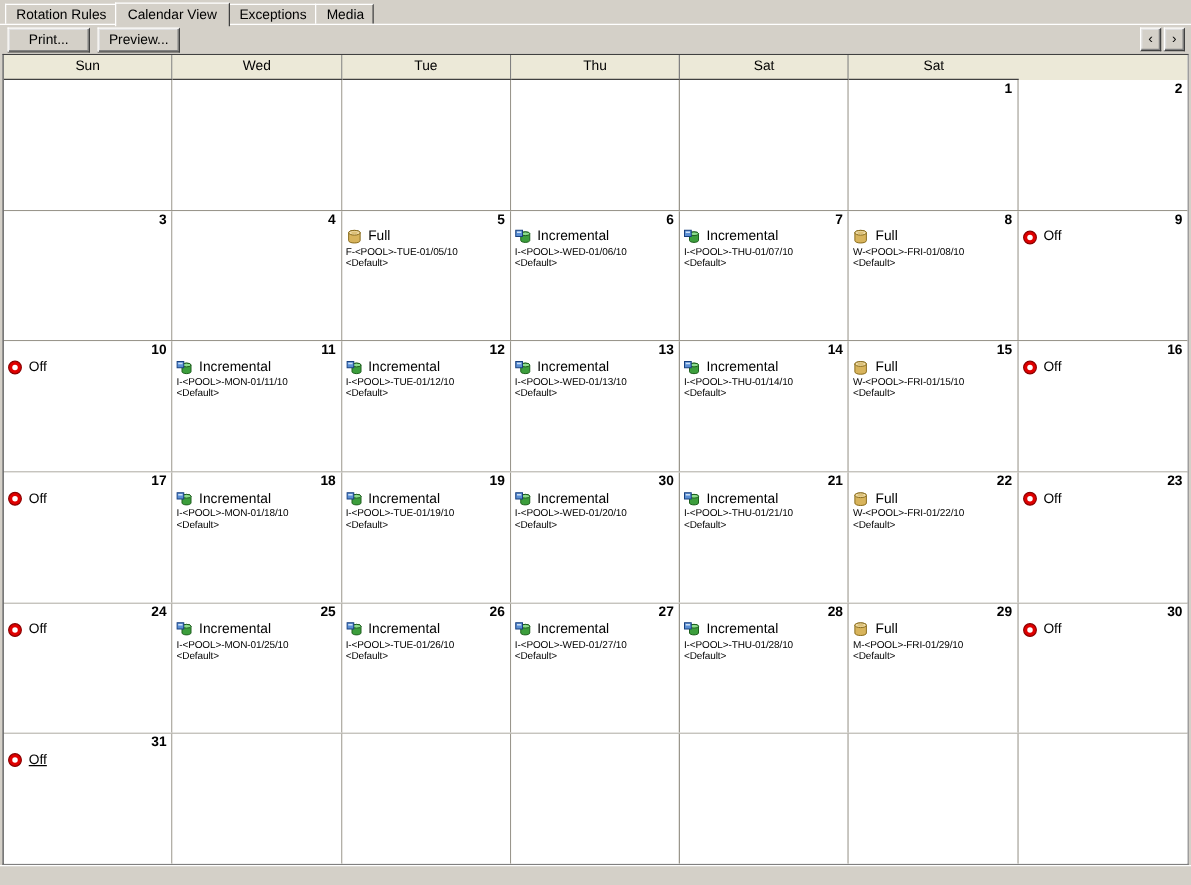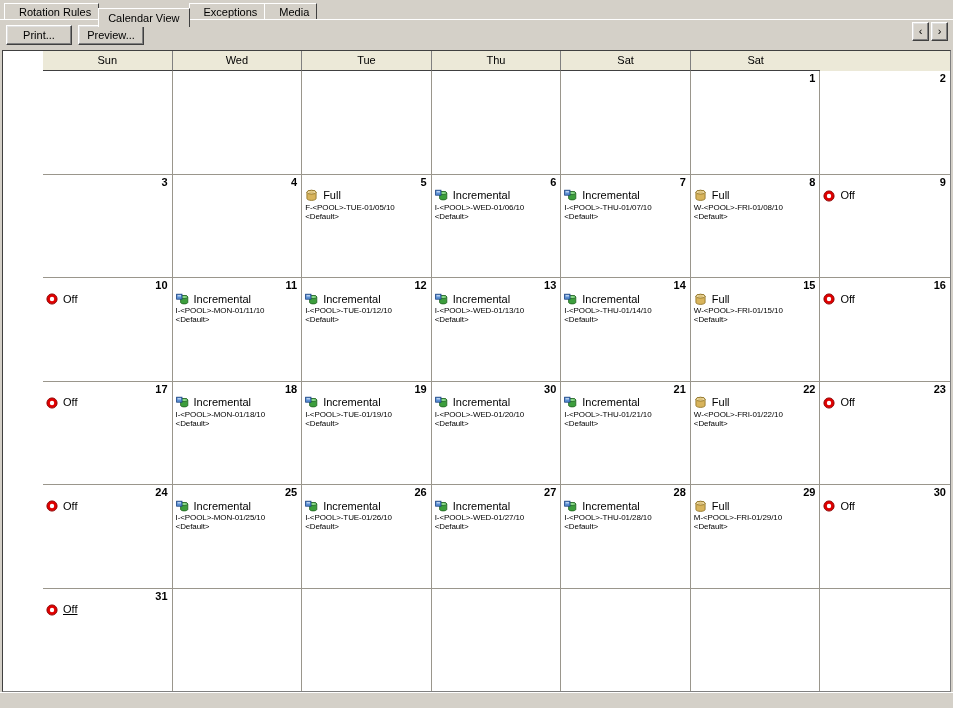--- a/index.html
+++ b/index.html
@@ -25,48 +25,48 @@
     position: relative;
     height: 19px;
     padding-left: 4px;
     background: #d4d0c8;
     display: flex;
     align-items: flex-end;
   }
   .tab {
     height: 17px;
     line-height: 16px;
-    padding: 0 7px 0 14px;
+    padding: 0 7px 0 8px;
     margin-right: -1px;
     background: #d4d0c8;
     border-top: 1px solid #ffffff;
     border-left: 1px solid #ffffff;
     border-right: 1px solid #404040;
     border-bottom: none;
     font-size: 11px;
     white-space: nowrap;
     color: #000;
     position: relative;
     top: 1px;
   }
   .tab.selected {
     height: 19px;
     line-height: 18px;
-    top: 8px;
+    top: 2px;
     z-index: 3;
     background: #d4d0c8;
     border-top: 1px solid #ffffff;
     border-left: 1px solid #ffffff;
     border-right: 1px solid #404040;
     padding: 0 9px;
   }
 
   
   .toolbar {
-    height: 31px;
+    height: 24px;
     display: flex;
     align-items: center;
     padding-left: 6px;
     background: #d4d0c8;
     border-top: 1px solid #ffffff;
     position: relative;
   }
   .btn {
     height: 20px;
     min-width: 66px;
@@ -122,21 +122,20 @@
   .calwrap {
     margin: 0 2px 0 2px;
     flex: 1;
     border: 1px solid #808080;
     border-top: 1px solid #404040;
     border-left: 1px solid #404040;
     background: #ffffff;
     display: flex;
     flex-direction: column;
     overflow: hidden;
-    padding-left: 40px;
   }
   .dowrow {
     display: grid;
     grid-template-columns: repeat(7, 1fr);
     height: 20px;
     background: #ece9d8;
     flex: 0 0 20px;
   }
   .dowcell {
     border-right: 1px solid #808080;

